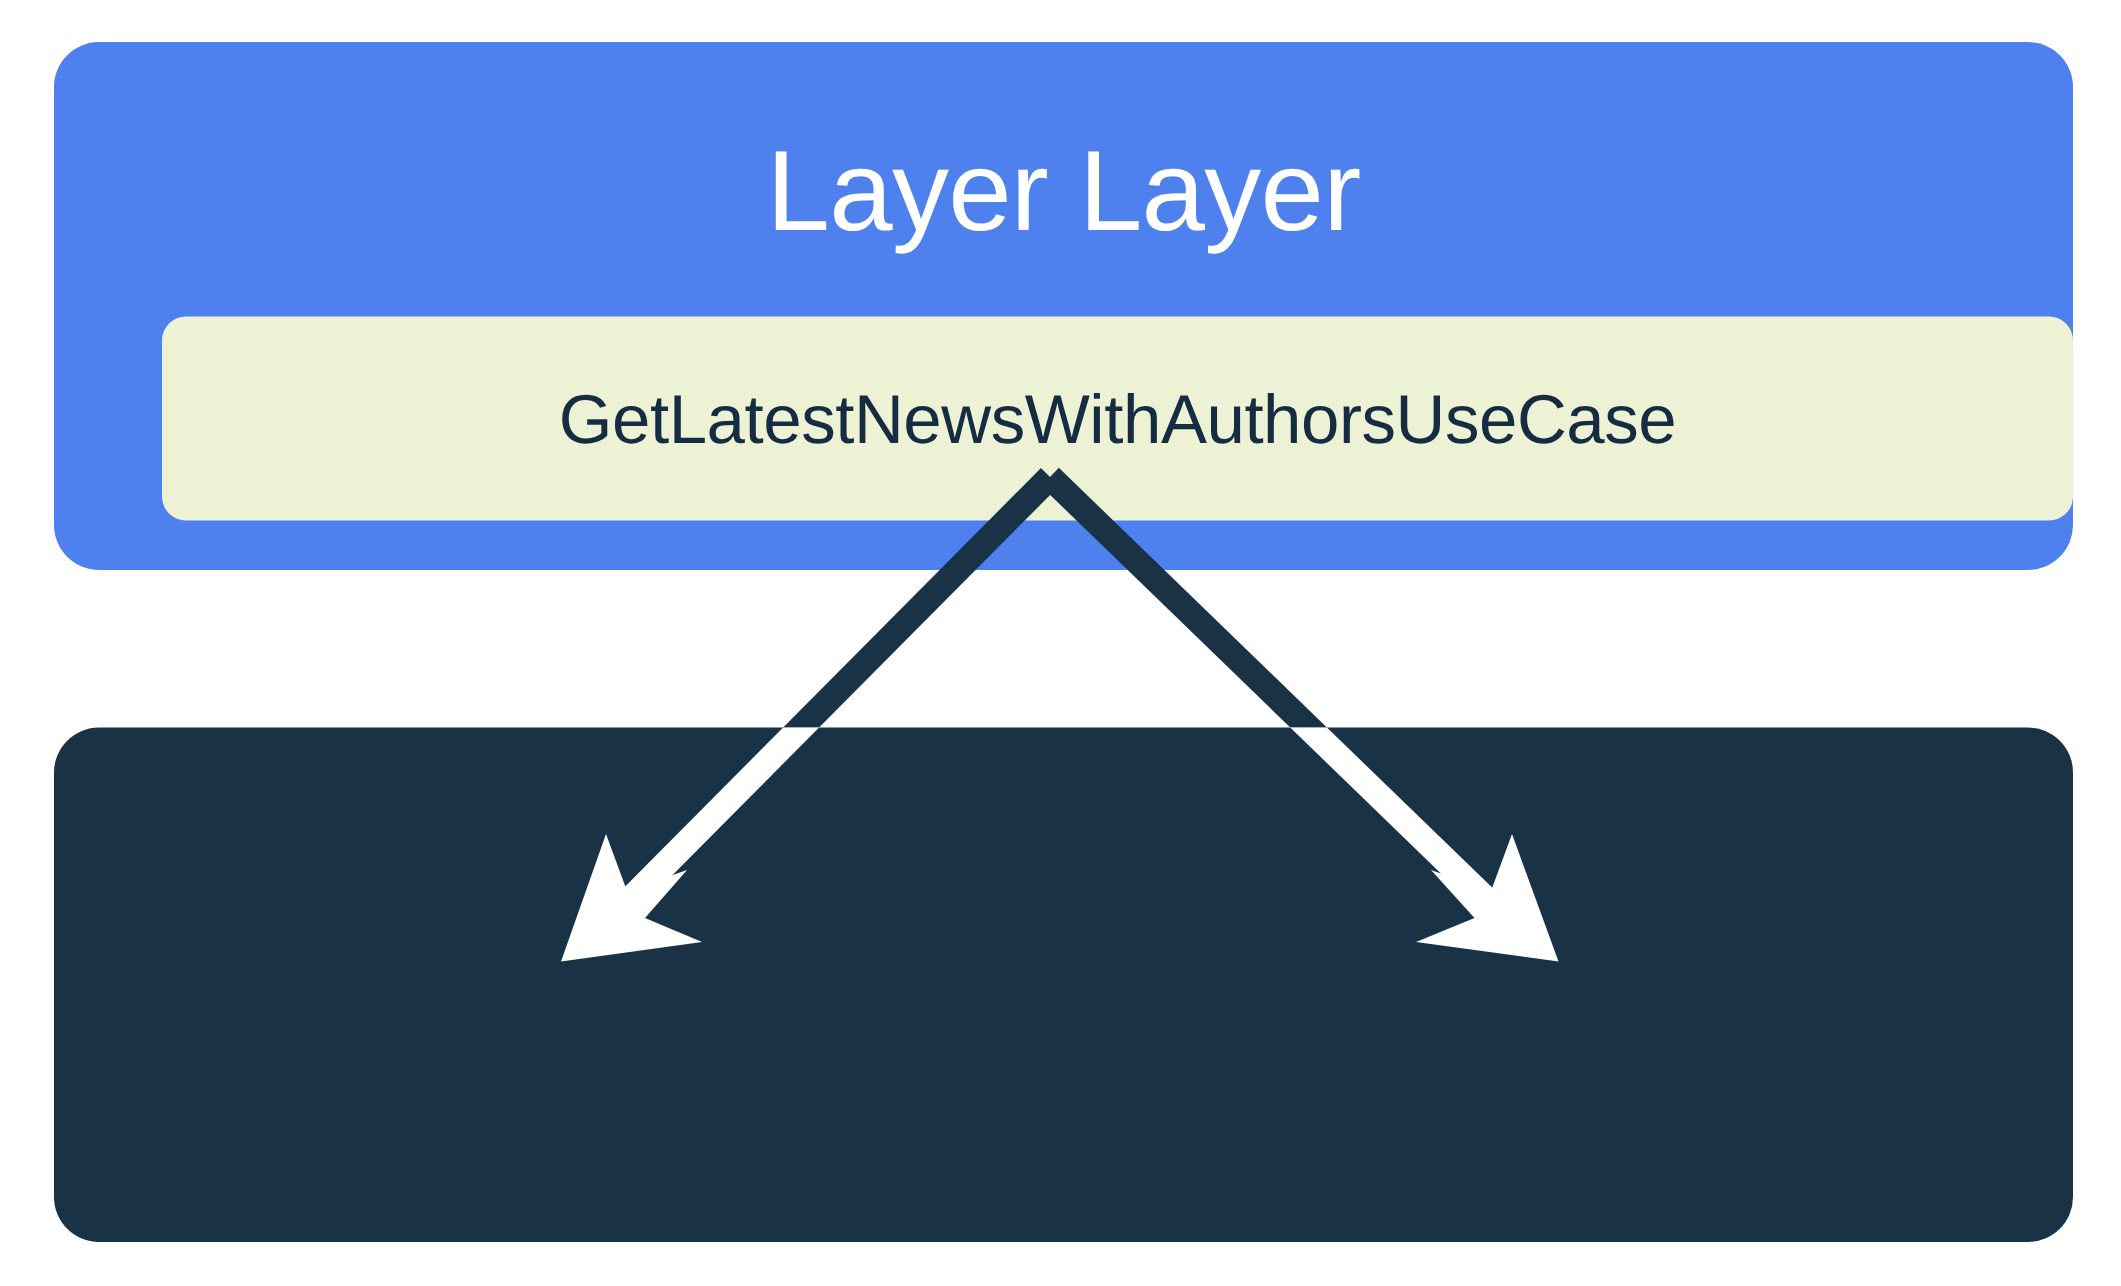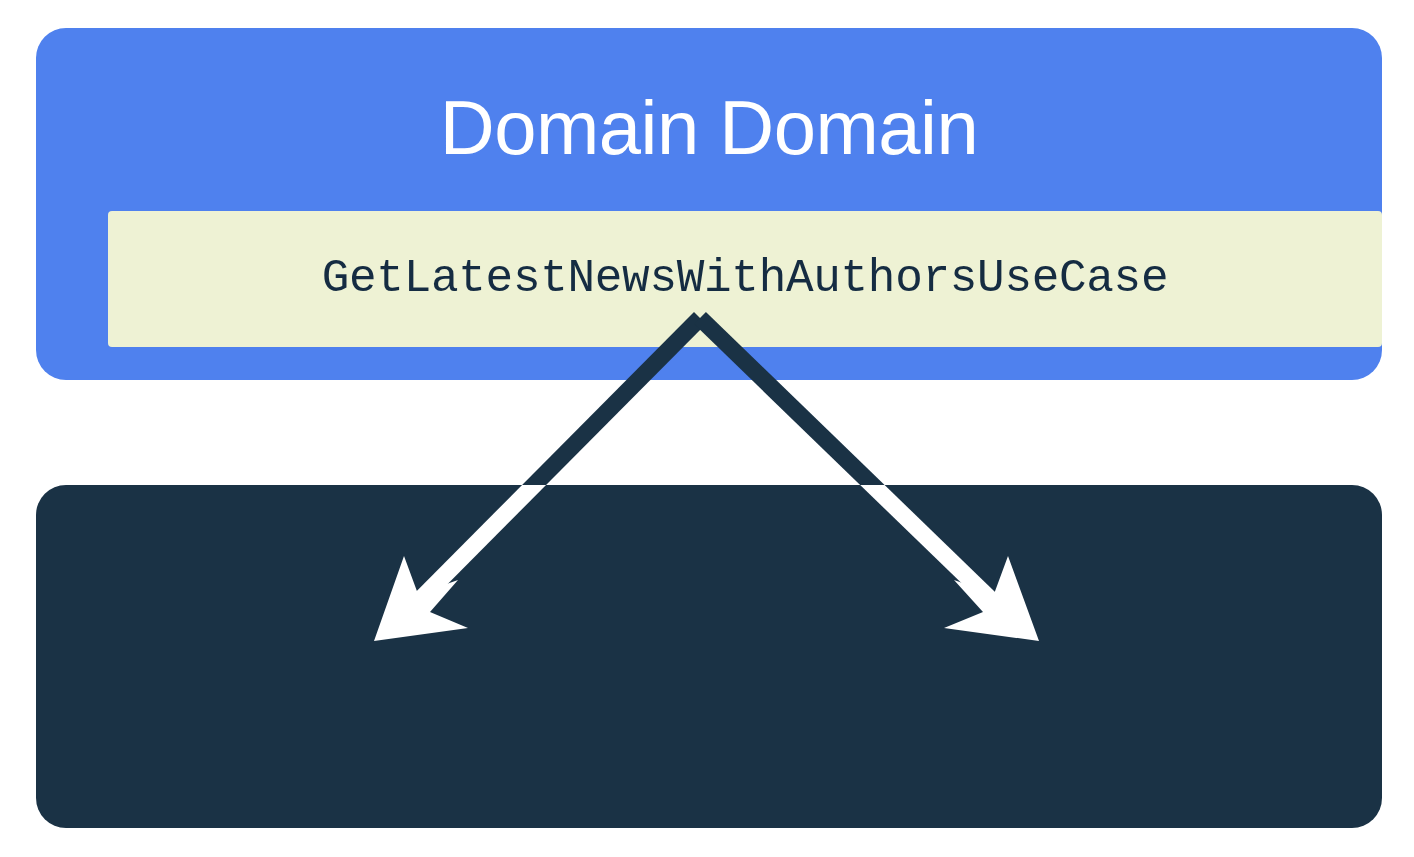--- a/index.html
+++ b/index.html
@@ -56,25 +56,24 @@
   }
 
   #domain-layer-title {
     top: 62px;
     font-size: 76px;
   }
 
   
   .component-card {
     position: absolute;
-    border-radius: 4px;
+    border-radius: 16px;
     display: flex;
     align-items: center;
     justify-content: center;
-    font-family: Liberation Mono, monospace;
   }
 
   .component-label {
     color: #152c42;
     font-weight: 400;
     letter-spacing: -0.3px;
     line-height: 1;
     white-space: nowrap;
   }
 
@@ -98,21 +97,21 @@
     pointer-events: none;
   }
 </style>
 </head>
 <body>
 
 <div id="diagram-root">
 
   <div class="layer-box" id="domain-layer">
 
-    <div class="layer-title" id="domain-layer-title">Domain Domain</div>
+    <div class="layer-title" id="domain-layer-title">Layer Layer</div>
 
     <div class="component-card" id="usecase-card">
       <span class="component-label">GetLatestNewsWithAuthorsUseCase</span>
     </div>
   </div>
 
   <div class="layer-box" id="data-layer">
 
     
 

